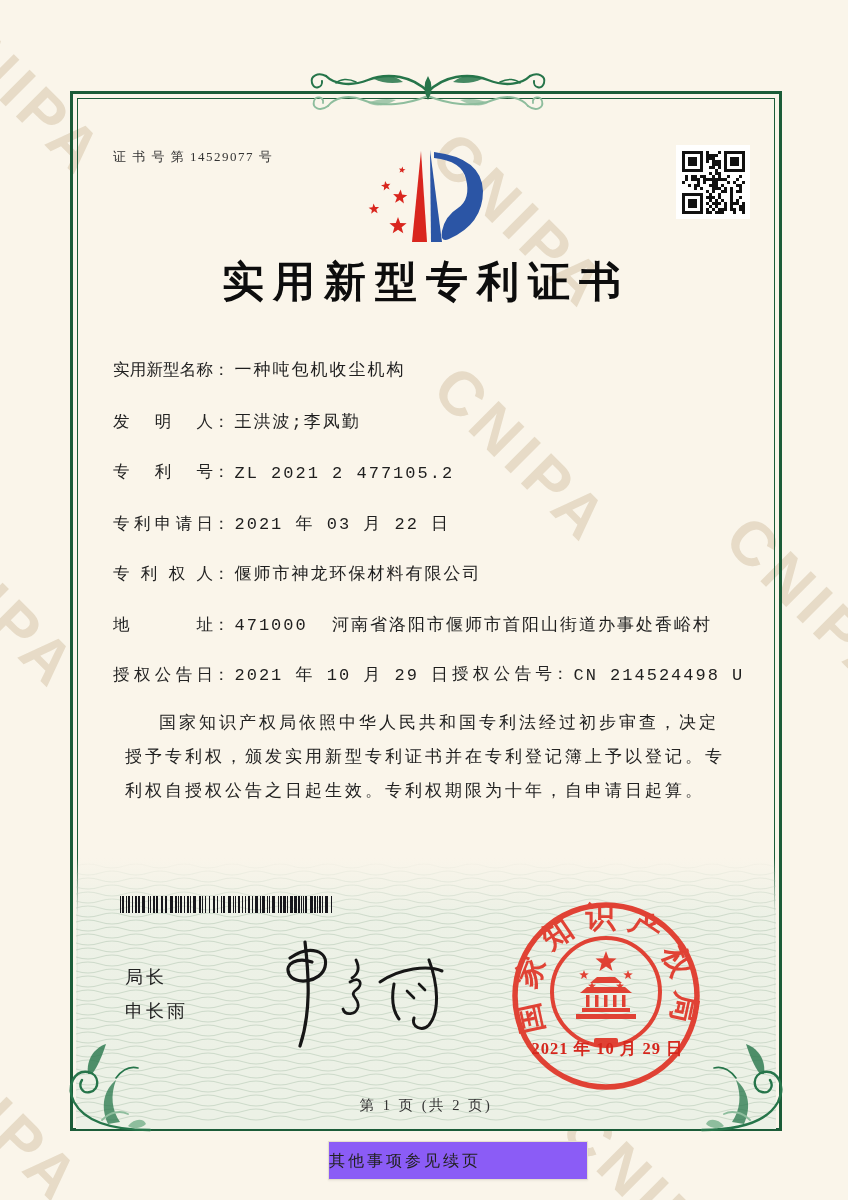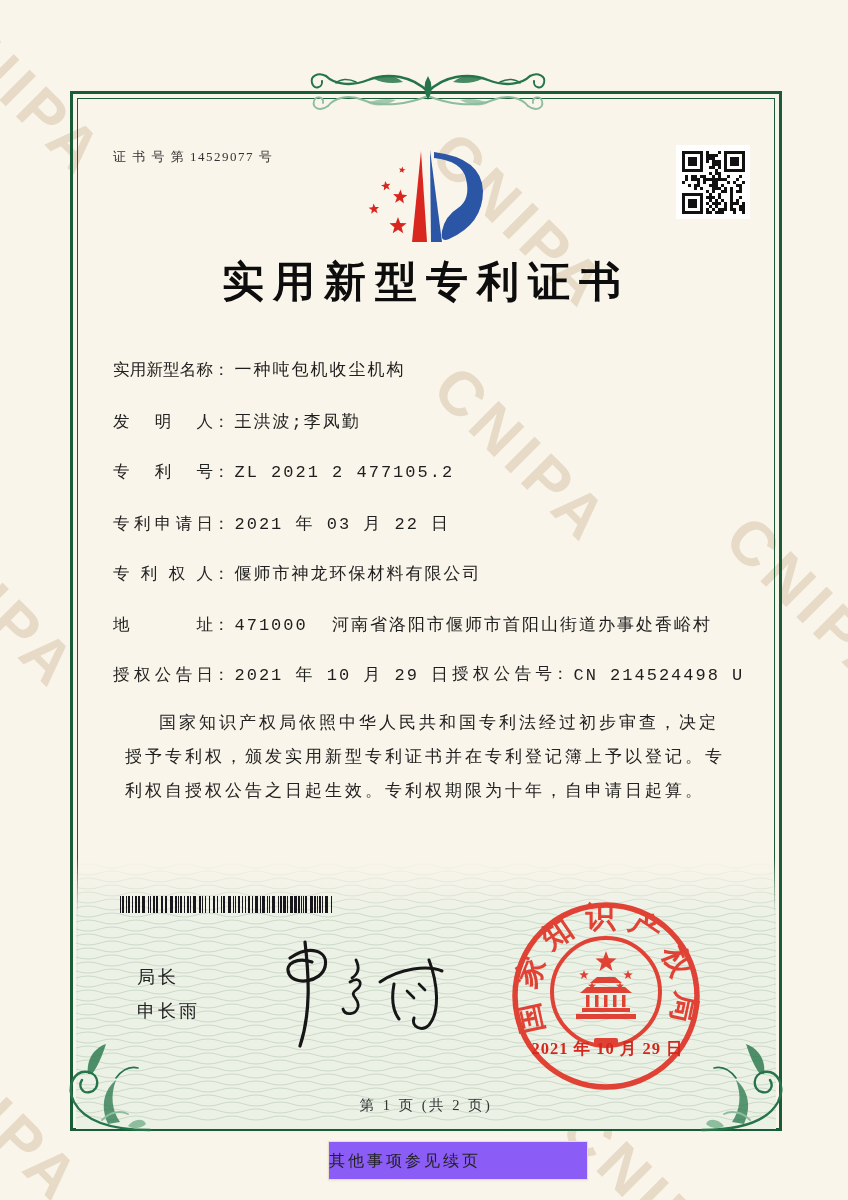--- a/index.html
+++ b/index.html
@@ -58,35 +58,35 @@
   
   .cert-no{position:absolute;left:113px;top:148px;font-size:13px;letter-spacing:1.5px;color:#333;z-index:5;}
   .logo{position:absolute;left:352px;top:146px;z-index:5;}
   .qr-box{position:absolute;left:676px;top:145px;width:74px;height:74px;background:#fff;z-index:5;
     display:flex;align-items:center;justify-content:center;}
   .title{
     position:absolute;left:70px;top:254px;width:712px;text-align:center;z-index:5;
     font-size:42px;font-weight:700;letter-spacing:9px;color:#0d0d0d;
   }
   
-  .row{position:absolute;left:113px;z-index:5;display:flex;align-items:center;}
+  .row{position:absolute;left:113px;z-index:5;display:flex;align-items:flex-end;}
   .flabel{
     display:inline-block;width:100px;font-size:16.5px;color:#222;
     text-align:justify;text-align-last:justify;text-justify:inter-character;
   }
   .fcolon{font-size:16.5px;color:#222;}
   .fvalue{font-size:17px;letter-spacing:2px;margin-left:5px;color:#1e1e1e;white-space:pre-wrap;font-family:Liberation Mono, monospace;}
   .row2{position:absolute;left:452px;z-index:5;display:flex;align-items:flex-end;}
   
   .body-text{position:absolute;left:113px;top:694px;width:630px;z-index:5;}
   .body-text p{margin:12px;text-indent:2em;font-size:17px;letter-spacing:3px;line-height:2.0;color:#222;}
   
   .barcode{position:absolute;left:120px;top:896px;z-index:5;}
   .sig-labels{position:absolute;left:125px;top:968px;z-index:5;font-family:"Liberation Sans","DejaVu Sans",sans-serif;}
-  .sig-labels div{font-size:18px;letter-spacing:3px;color:#222;line-height:1.0;margin-left:12px;}
+  .sig-labels div{font-size:18px;letter-spacing:3px;color:#222;line-height:1.0;}
   .sig-labels div + div{margin-top:16px;}
   .signature{position:absolute;left:232px;top:938px;z-index:5;}
   .signature path{stroke:#161616;fill:none;stroke-linecap:round;stroke-linejoin:round;}
   
   .seal{position:absolute;left:500px;top:888px;z-index:6;opacity:0.92;}
   .seal .sr{stroke:var(--seal-red);fill:none;}
   .seal .sf{fill:var(--seal-red);stroke:none;}
   .seal-text{font-size:30px;font-weight:700;fill:var(--seal-red);letter-spacing:11px;font-family:"Liberation Serif","DejaVu Serif",serif;}
   .seal-date{
     position:absolute;left:505px;top:1038px;width:205px;text-align:center;z-index:7;

